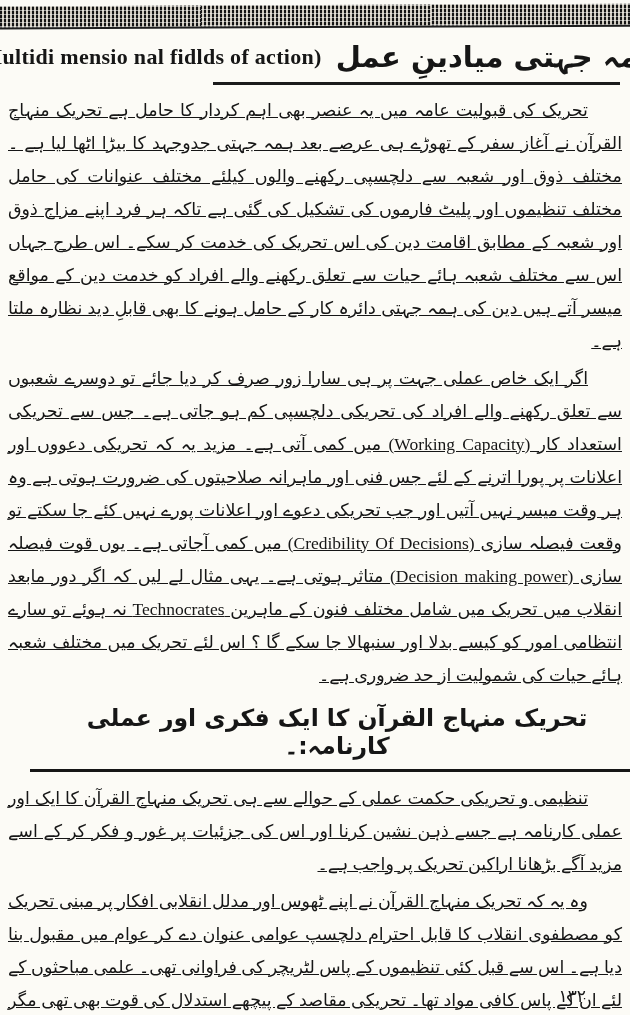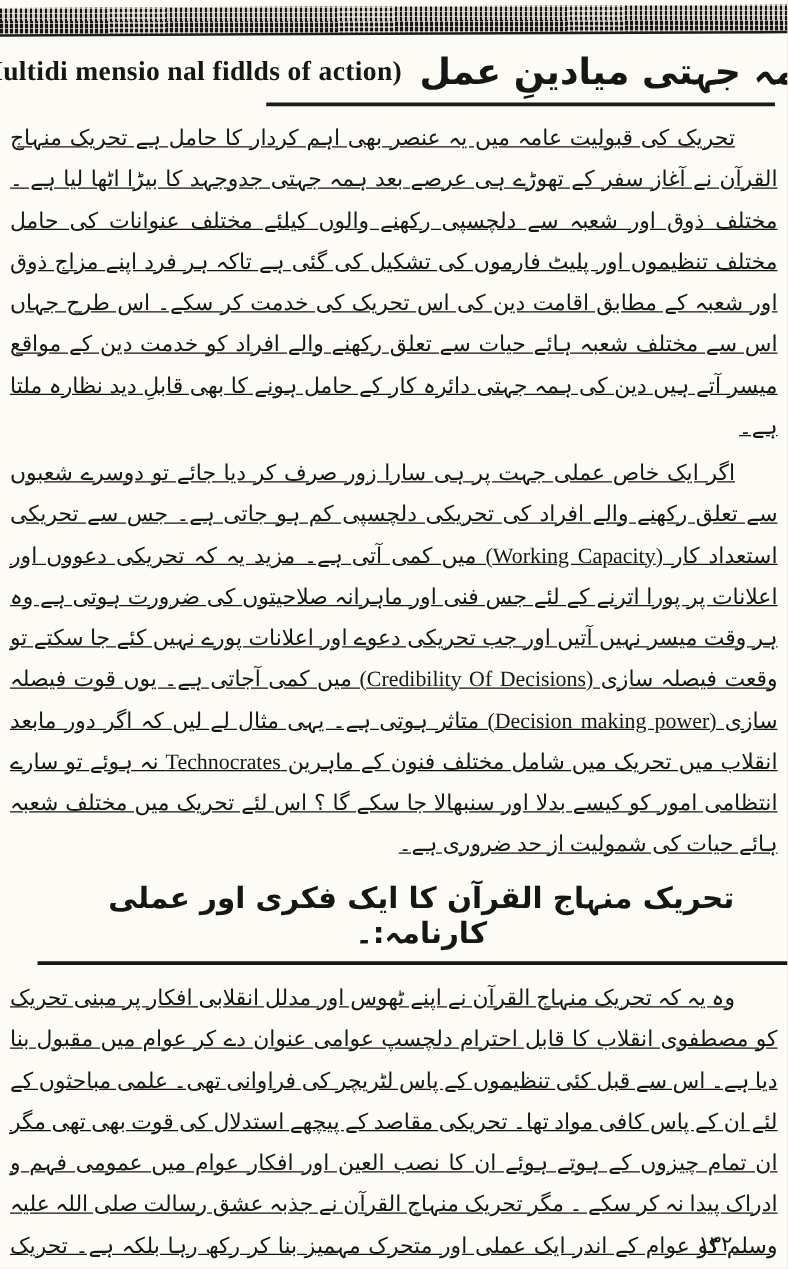--- a/index.html
+++ b/index.html
@@ -79,18 +79,19 @@
 
   <main>
     <p class="para">تحریک کی قبولیت عامہ میں یہ عنصر بھی اہم کردار کا حامل ہے تحریک منہاج القرآن نے آغاز سفر کے تھوڑے ہی عرصے بعد ہمہ جہتی جدوجہد کا بیڑا اٹھا لیا ہے ۔ مختلف ذوق اور شعبہ سے دلچسپی رکھنے والوں کیلئے مختلف عنوانات کی حامل مختلف تنظیموں اور پلیٹ فارموں کی تشکیل کی گئی ہے تاکہ ہر فرد اپنے مزاج ذوق اور شعبہ کے مطابق اقامت دین کی اس تحریک کی خدمت کر سکے۔ اس طرح جہاں اس سے مختلف شعبہ ہائے حیات سے تعلق رکھنے والے افراد کو خدمت دین کے مواقع میسر آتے ہیں دین کی ہمہ جہتی دائرہ کار کے حامل ہونے کا بھی قابلِ دید نظارہ ملتا ہے۔</p>
 
     <p class="para">اگر ایک خاص عملی جہت پر ہی سارا زور صرف کر دیا جائے تو دوسرے شعبوں سے تعلق رکھنے والے افراد کی تحریکی دلچسپی کم ہو جاتی ہے۔ جس سے تحریکی استعداد کار (Working Capacity) میں کمی آتی ہے۔ مزید یہ کہ تحریکی دعووں اور اعلانات پر پورا اترنے کے لئے جس فنی اور ماہرانہ صلاحیتوں کی ضرورت ہوتی ہے وہ ہر وقت میسر نہیں آتیں اور جب تحریکی دعوے اور اعلانات پورے نہیں کئے جا سکتے تو وقعت فیصلہ سازی (Credibility Of Decisions) میں کمی آجاتی ہے۔ یوں قوت فیصلہ سازی (Decision making power) متاثر ہوتی ہے۔ یہی مثال لے لیں کہ اگر دور مابعد انقلاب میں تحریک میں شامل مختلف فنون کے ماہرین Technocrates نہ ہوئے تو سارے انتظامی امور کو کیسے بدلا اور سنبھالا جا سکے گا ؟ اس لئے تحریک میں مختلف شعبہ ہائے حیات کی شمولیت از حد ضروری ہے۔</p>
 
     <h2 class="subheading">
       <span>تحریک منہاج القرآن کا ایک فکری اور عملی کارنامہ:۔</span>
     </h2>
 
+    <p class="para">تنظیمی و تحریکی حکمت عملی کے حوالے سے ہی تحریک منہاج القرآن کا ایک اور عملی کارنامہ ہے جسے ذہن نشین کرنا اور اس کی جزئیات پر غور و فکر کر کے اسے مزید آگے بڑھانا اراکین تحریک پر واجب ہے۔</p>
 
     <p class="para">وہ یہ کہ تحریک منہاج القرآن نے اپنے ٹھوس اور مدلل انقلابی افکار پر مبنی تحریک کو مصطفوی انقلاب کا قابل احترام دلچسپ عوامی عنوان دے کر عوام میں مقبول بنا دیا ہے۔ اس سے قبل کئی تنظیموں کے پاس لٹریچر کی فراوانی تھی۔ علمی مباحثوں کے لئے ان کے پاس کافی مواد تھا۔ تحریکی مقاصد کے پیچھے استدلال کی قوت بھی تھی مگر ان تمام چیزوں کے ہوتے ہوئے ان کا نصب العین اور افکار عوام میں عمومی فہم و ادراک پیدا نہ کر سکے ۔ مگر تحریک منہاج القرآن نے جذبہ عشق رسالت صلی اللہ علیہ وسلم کو عوام کے اندر ایک عملی اور متحرک مہمیز بنا کر رکھ رہا بلکہ ہے۔ تحریک منہاج القرآن نے اپنے انقلابی فکری نظام پر استوار اپنے مقاصد اور نصب العین کو عوامی رنگ دیا ہے ۔ اب یہ انقلابی فکر لائبریریوں کے شیلفوں میں رکھی ہوئی کتابوں کا موضوع ہی نہیں رہا کہ عوامی مجالس میں بھی اس موضوع پر اپنے اپنے نقطہ ہائے نظر کا اظہار کیا جاتا ہے۔ اب انقلاب ایک عام فہم لفظ بن گیا ہے۔ جس کی ایک جھلک ہمیں صحافت میں بھی ملتی ہے جہاں ہر زبردست اور تیز رفتار عمل کے لئے “انقلابی” کا</p>
   </main>
 
   <span class="page-number">۱۳۲</span>
 </div>
 
 </body></html>

